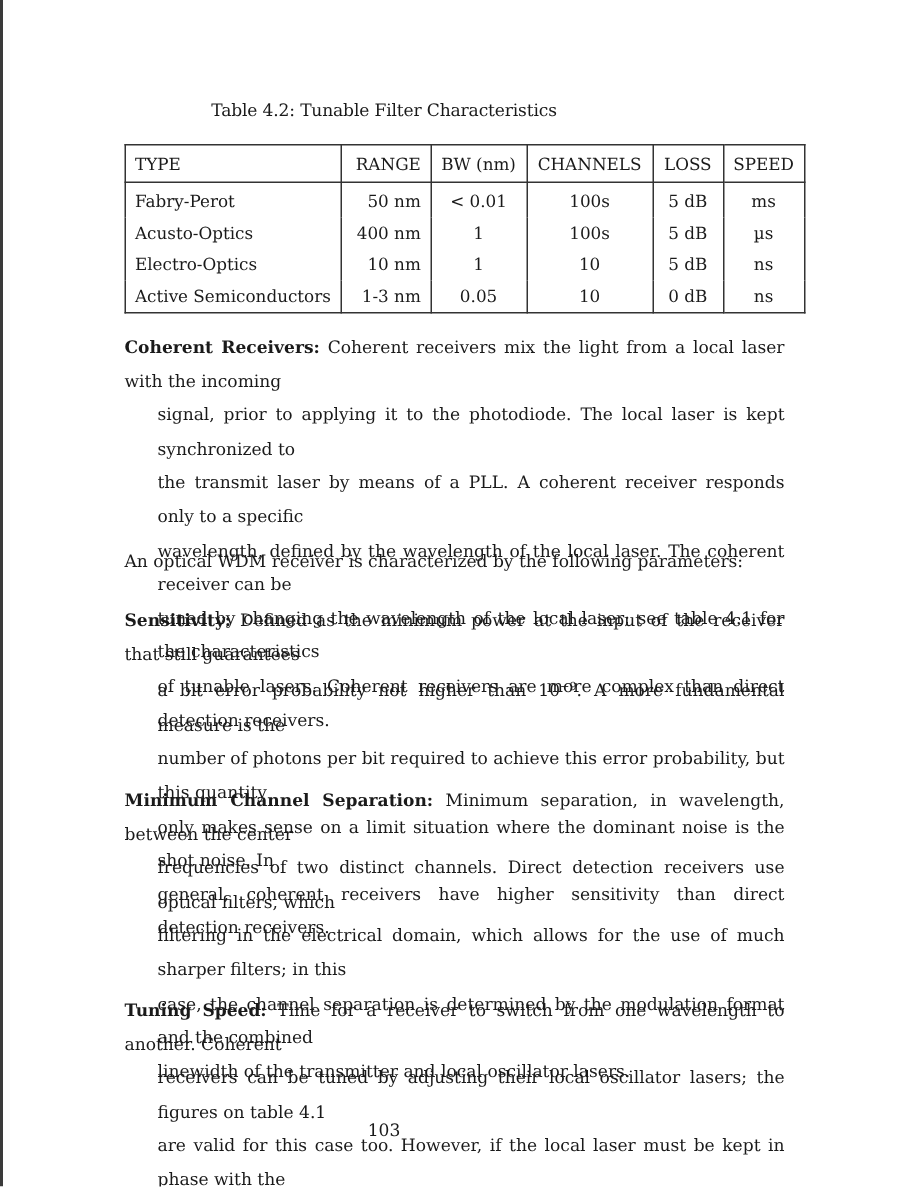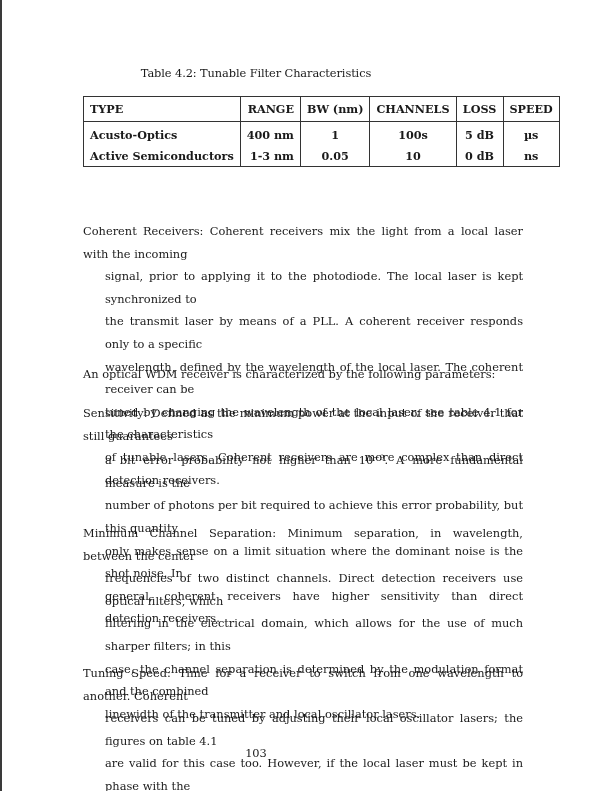--- a/index.html
+++ b/index.html
@@ -15,39 +15,39 @@
   .caption {
     position: absolute; top: 66px; left: 0; width: 512px;
     text-align: center; font-size: 11.4px; letter-spacing: -0.1px;
   }
   table.filters {
     position: absolute; top: 96px; left: 83px;
     border-collapse: collapse; font-size: 11.2px;
   }
   table.filters th, table.filters td {
     border-left: 1px solid #333; border-right: 1px solid #333;
-    padding: 0 6px; height: 21px; font-weight: bold; white-space: nowrap; margin-left: 20px;
+    padding: 0 6px; height: 21px; font-weight: normal; white-space: nowrap; margin-left: 20px;
   }
   table.filters thead tr th { border-top: 1px solid #333; border-bottom: 1px solid #333; height: 24px; }
   table.filters tbody tr:last-child td { border-bottom: 1px solid #333; }
   table.filters tbody tr:first-child td { padding-top: 2px; }
   .c-type { width: 122px; text-align: left; }
   .c-range { width: 47px; text-align: right; }
   .c-bw { width: 51px; text-align: center; }
   .c-ch { width: 71px; text-align: center; }
   .c-loss { width: 34px; text-align: center; }
   .c-speed { width: 41px; text-align: center; }
   th.c-range { text-align: right; }
   th.c-loss, th.c-speed, th.c-ch, th.c-bw { text-align: center; }
 
   .para {
     position: absolute; left: 83px; width: 440px;
     font-size: 11.4px; line-height: 22.6px; text-align: justify;
   }
-  .para .term { font-weight: normal; }
+  .para .term { font-weight: bold; }
   .para .body-line { display: block; padding-left: 22px; }
   .para .first-line { display: block; }
   .plain { position: absolute; left: 83px; font-size: 11.4px; }
   .page-num { position: absolute; top: 746px; left: 0; width: 512px; text-align: center; font-size: 11.4px; }
   sup { font-size: 7.5px; vertical-align: 4px; }
 </style>
 </head>
 <body>
 
 <div class="scan-edge"></div>
@@ -60,26 +60,42 @@
       <th class="c-type">TYPE</th>
       <th class="c-range">RANGE</th>
       <th class="c-bw">BW (nm)</th>
       <th class="c-ch">CHANNELS</th>
       <th class="c-loss">LOSS</th>
       <th class="c-speed">SPEED</th>
     </tr>
   </thead>
   <tbody>
     <tr>
+      <td class="c-type">Fabry-Perot</td>
+      <td class="c-range">50 nm</td>
+      <td class="c-bw">&lt; 0.01</td>
+      <td class="c-ch">100s</td>
+      <td class="c-loss">5 dB</td>
+      <td class="c-speed">ms</td>
+    </tr>
+    <tr>
       <td class="c-type">Acusto-Optics</td>
       <td class="c-range">400 nm</td>
       <td class="c-bw">1</td>
       <td class="c-ch">100s</td>
       <td class="c-loss">5 dB</td>
       <td class="c-speed">µs</td>
+    </tr>
+    <tr>
+      <td class="c-type">Electro-Optics</td>
+      <td class="c-range">10 nm</td>
+      <td class="c-bw">1</td>
+      <td class="c-ch">10</td>
+      <td class="c-loss">5 dB</td>
+      <td class="c-speed">ns</td>
     </tr>
     <tr>
       <td class="c-type">Active Semiconductors</td>
       <td class="c-range">1-3 nm</td>
       <td class="c-bw">0.05</td>
       <td class="c-ch">10</td>
       <td class="c-loss">0 dB</td>
       <td class="c-speed">ns</td>
     </tr>
   </tbody>

